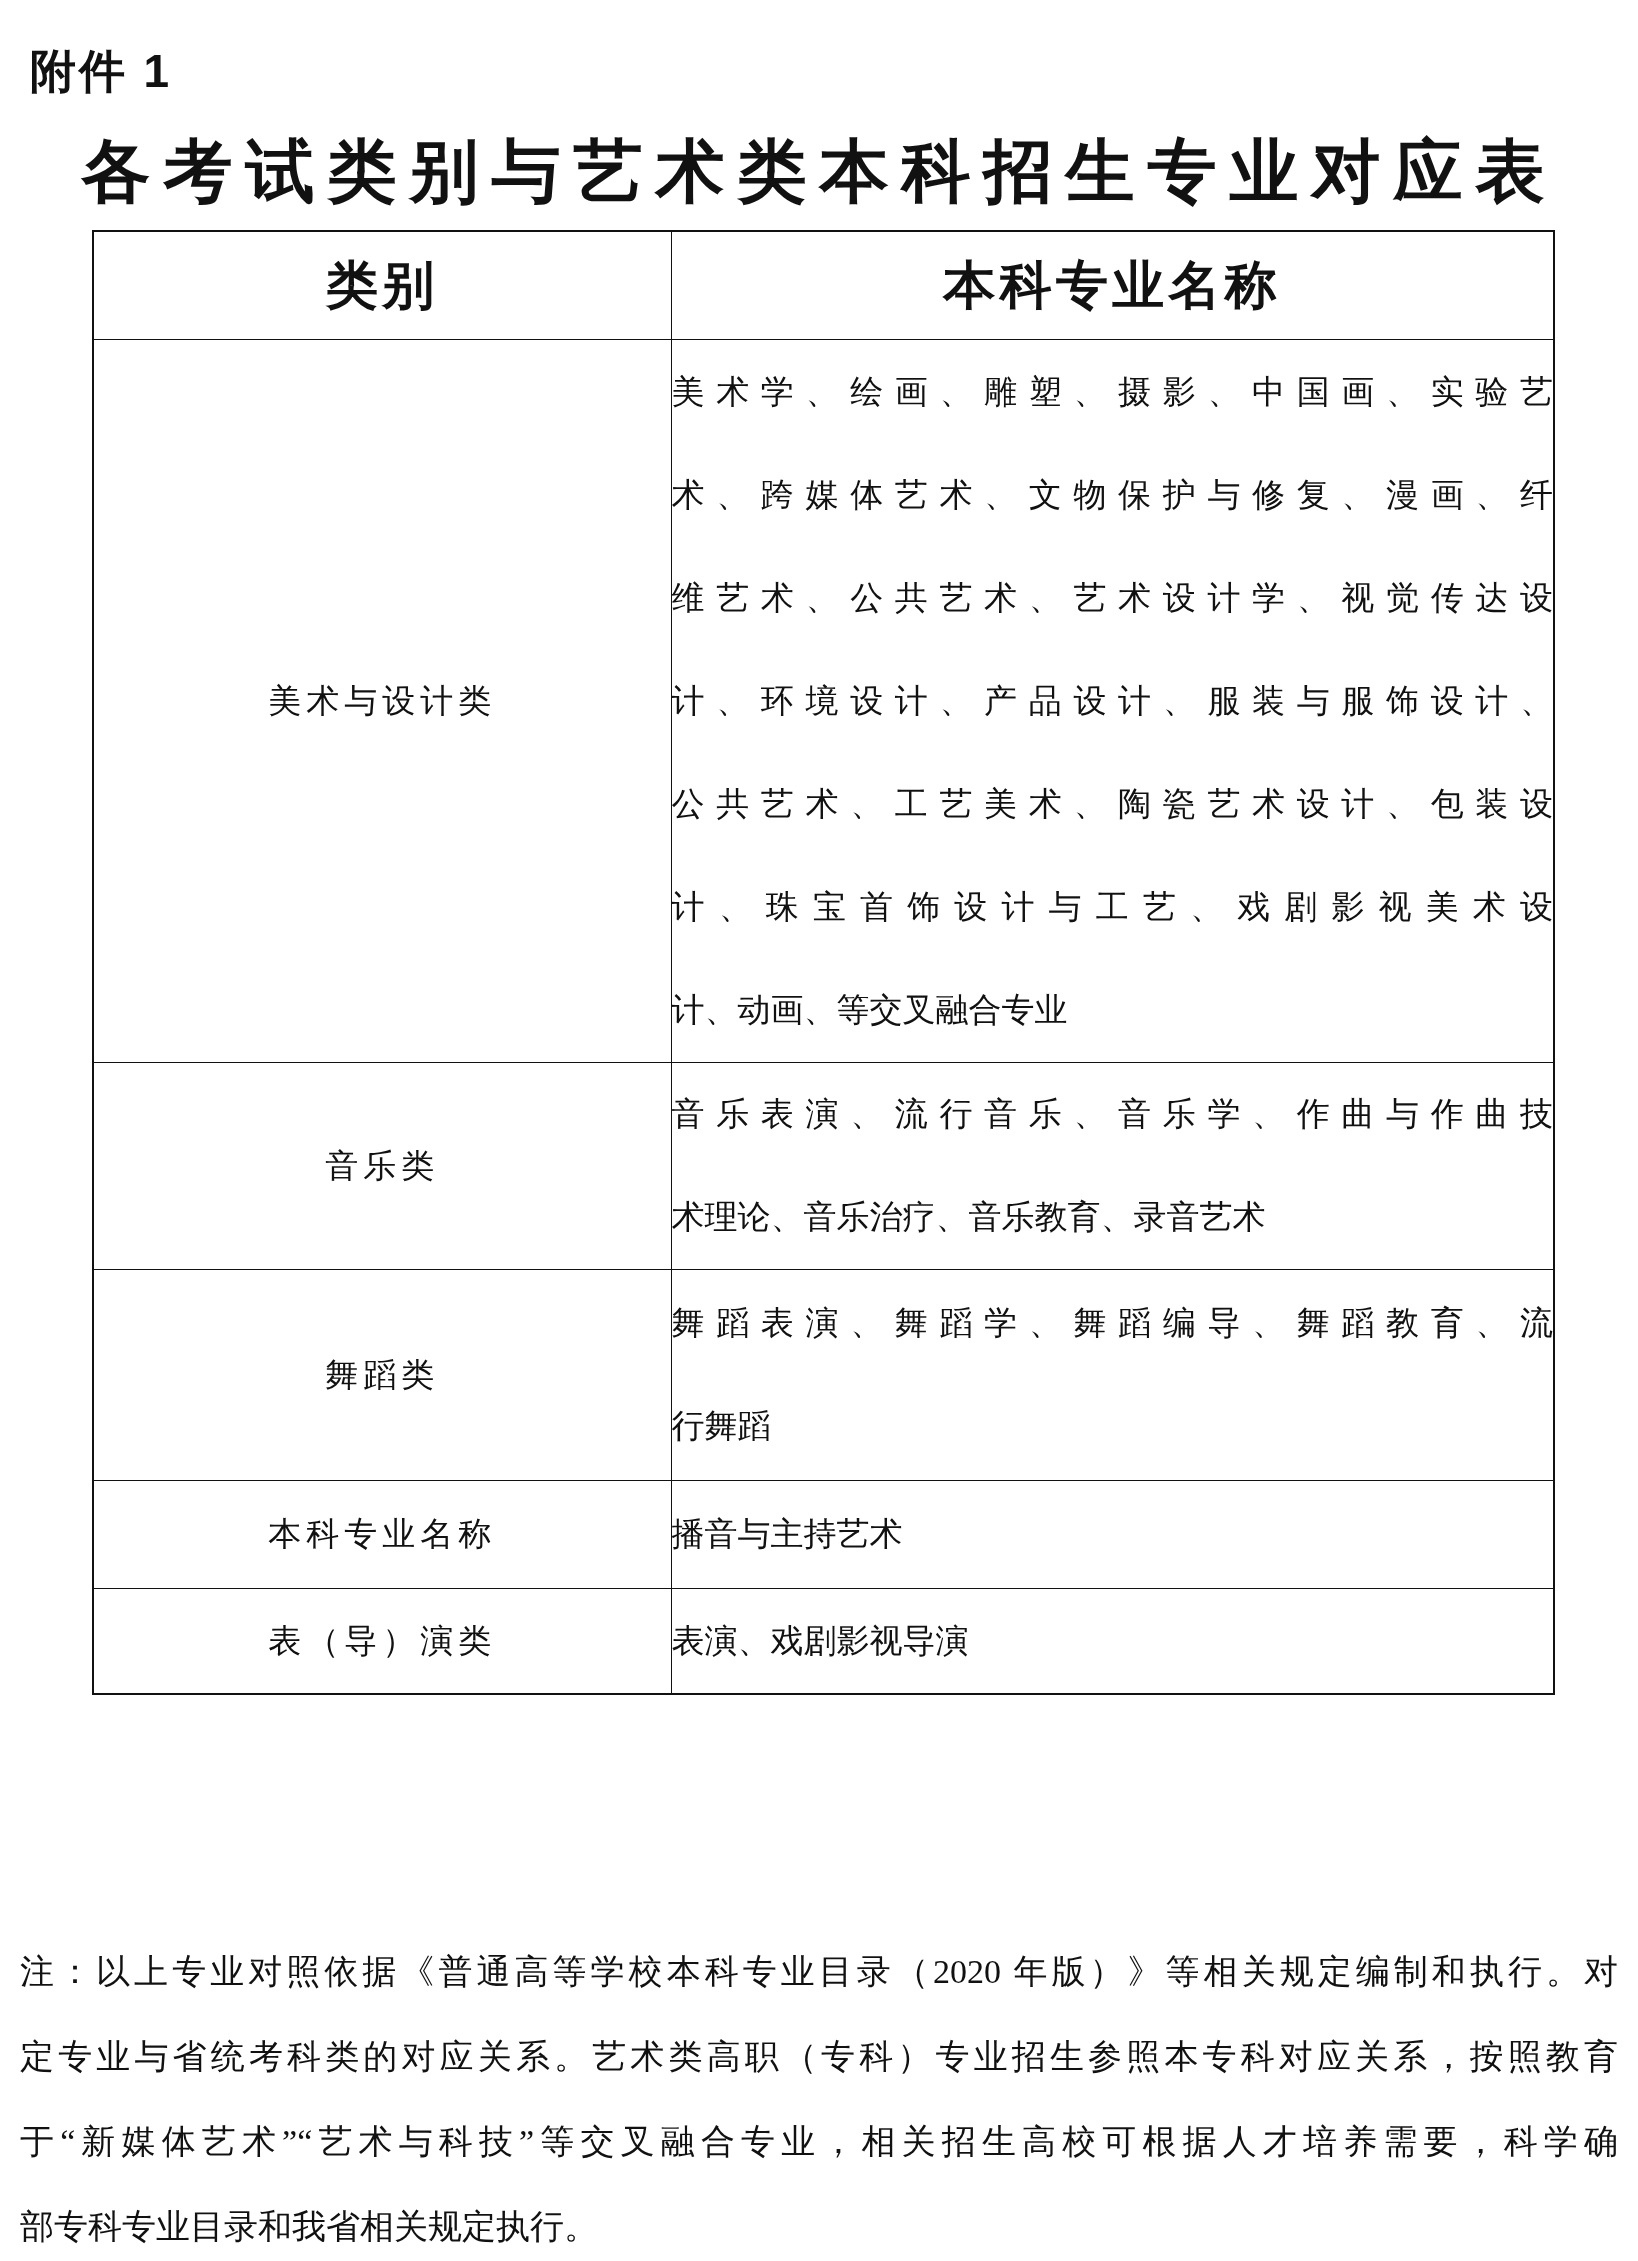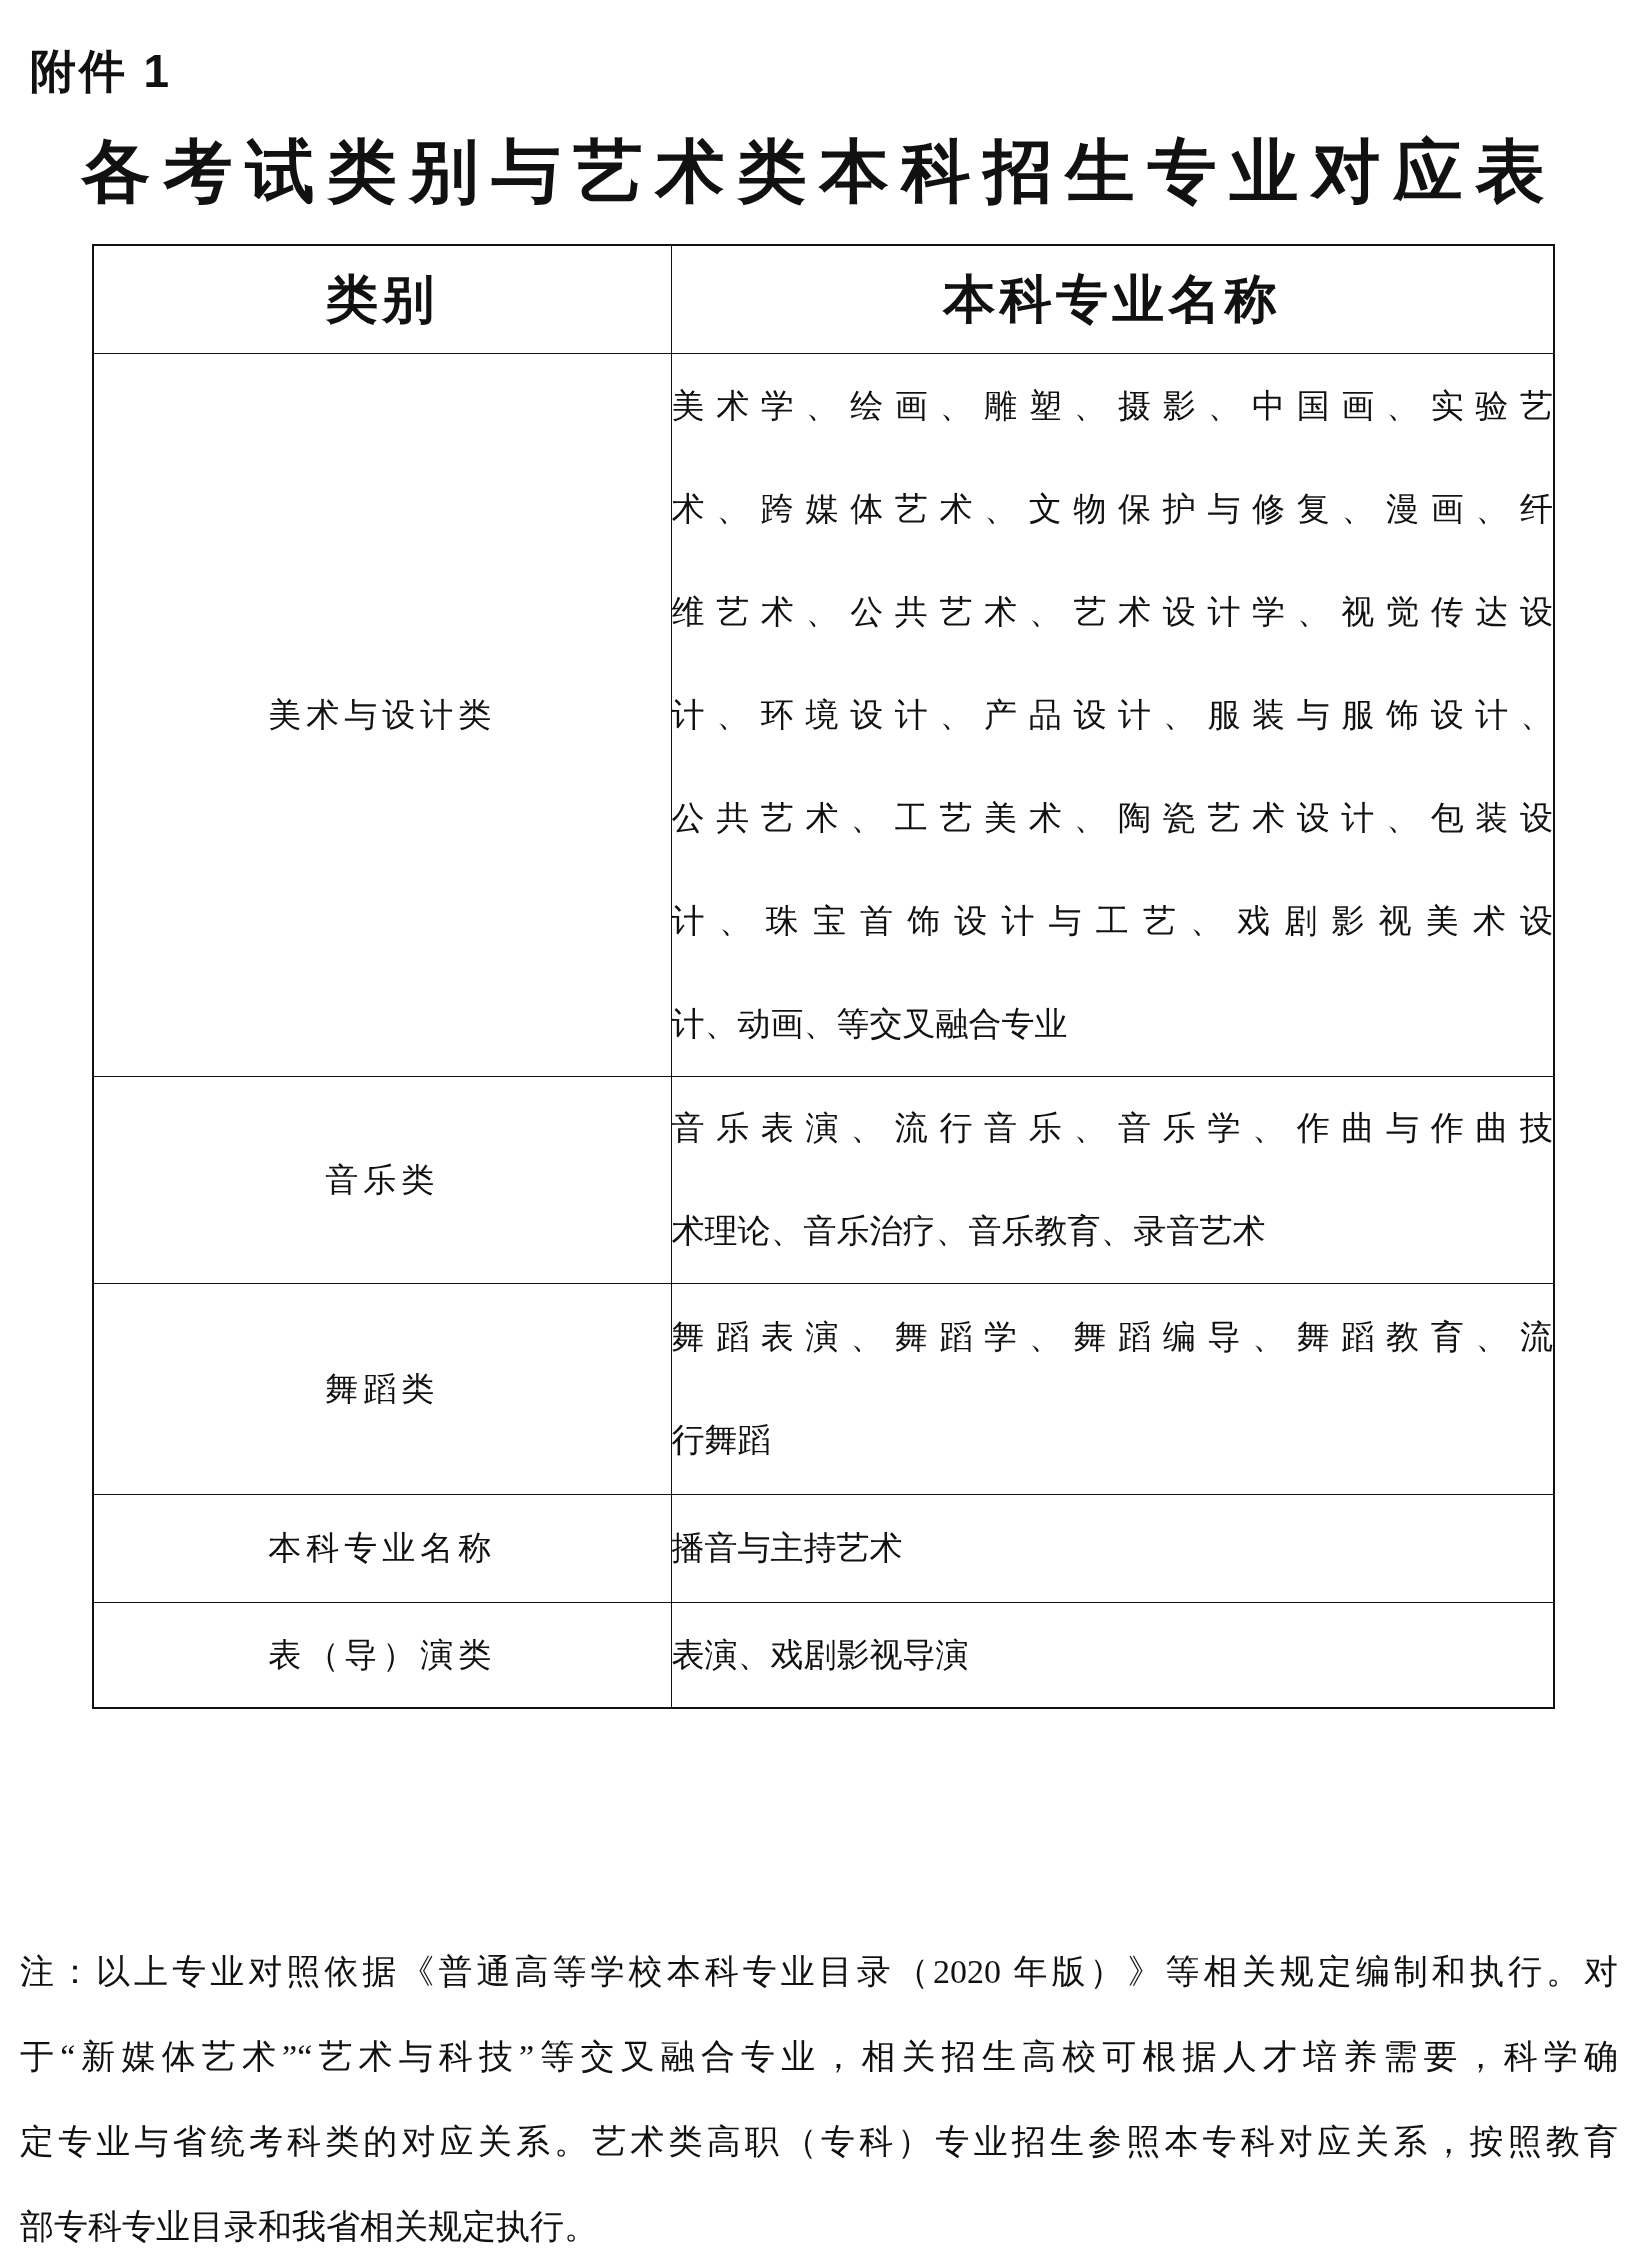--- a/index.html
+++ b/index.html
@@ -41,21 +41,21 @@
     font-family: "Liberation Sans", sans-serif;
     letter-spacing: 13px;
     white-space: nowrap;
     margin-top: 14px;
   }
 
   
   table.map {
     position: absolute;
     left: 92px;
-    top: 244px;
+    top: 230px;
     width: 1462px;
     border-collapse: collapse;
     table-layout: fixed;
     border: 2.1px solid #111111;
     padding-left: 42px;
   }
   table.map col.c1 { width: 578px; }
   table.map col.c2 { width: 883px; }
   table.map th, table.map td {
     border: 1.4px solid #111111;
@@ -162,17 +162,17 @@
       <td class="cat">表（导）演类</td>
       <td class="maj">
         <div class="ln">表演、戏剧影视导演</div>
       </td>
     </tr>
   </tbody>
 </table>
 
 <div class="note">
   <div class="ln jl">注：以上专业对照依据《普通高等学校本科专业目录（2020 年版）》等相关规定编制和执行。对</div>
+  <div class="ln jl">定专业与省统考科类的对应关系。艺术类高职（专科）专业招生参照本专科对应关系，按照教育</div>
   <div class="ln jl">于“新媒体艺术”“艺术与科技”等交叉融合专业，相关招生高校可根据人才培养需要，科学确</div>
-  <div class="ln jl">定专业与省统考科类的对应关系。艺术类高职（专科）专业招生参照本专科对应关系，按照教育</div>
   <div class="ln">部专科专业目录和我省相关规定执行。</div>
 </div>
 
 
 </body></html>

